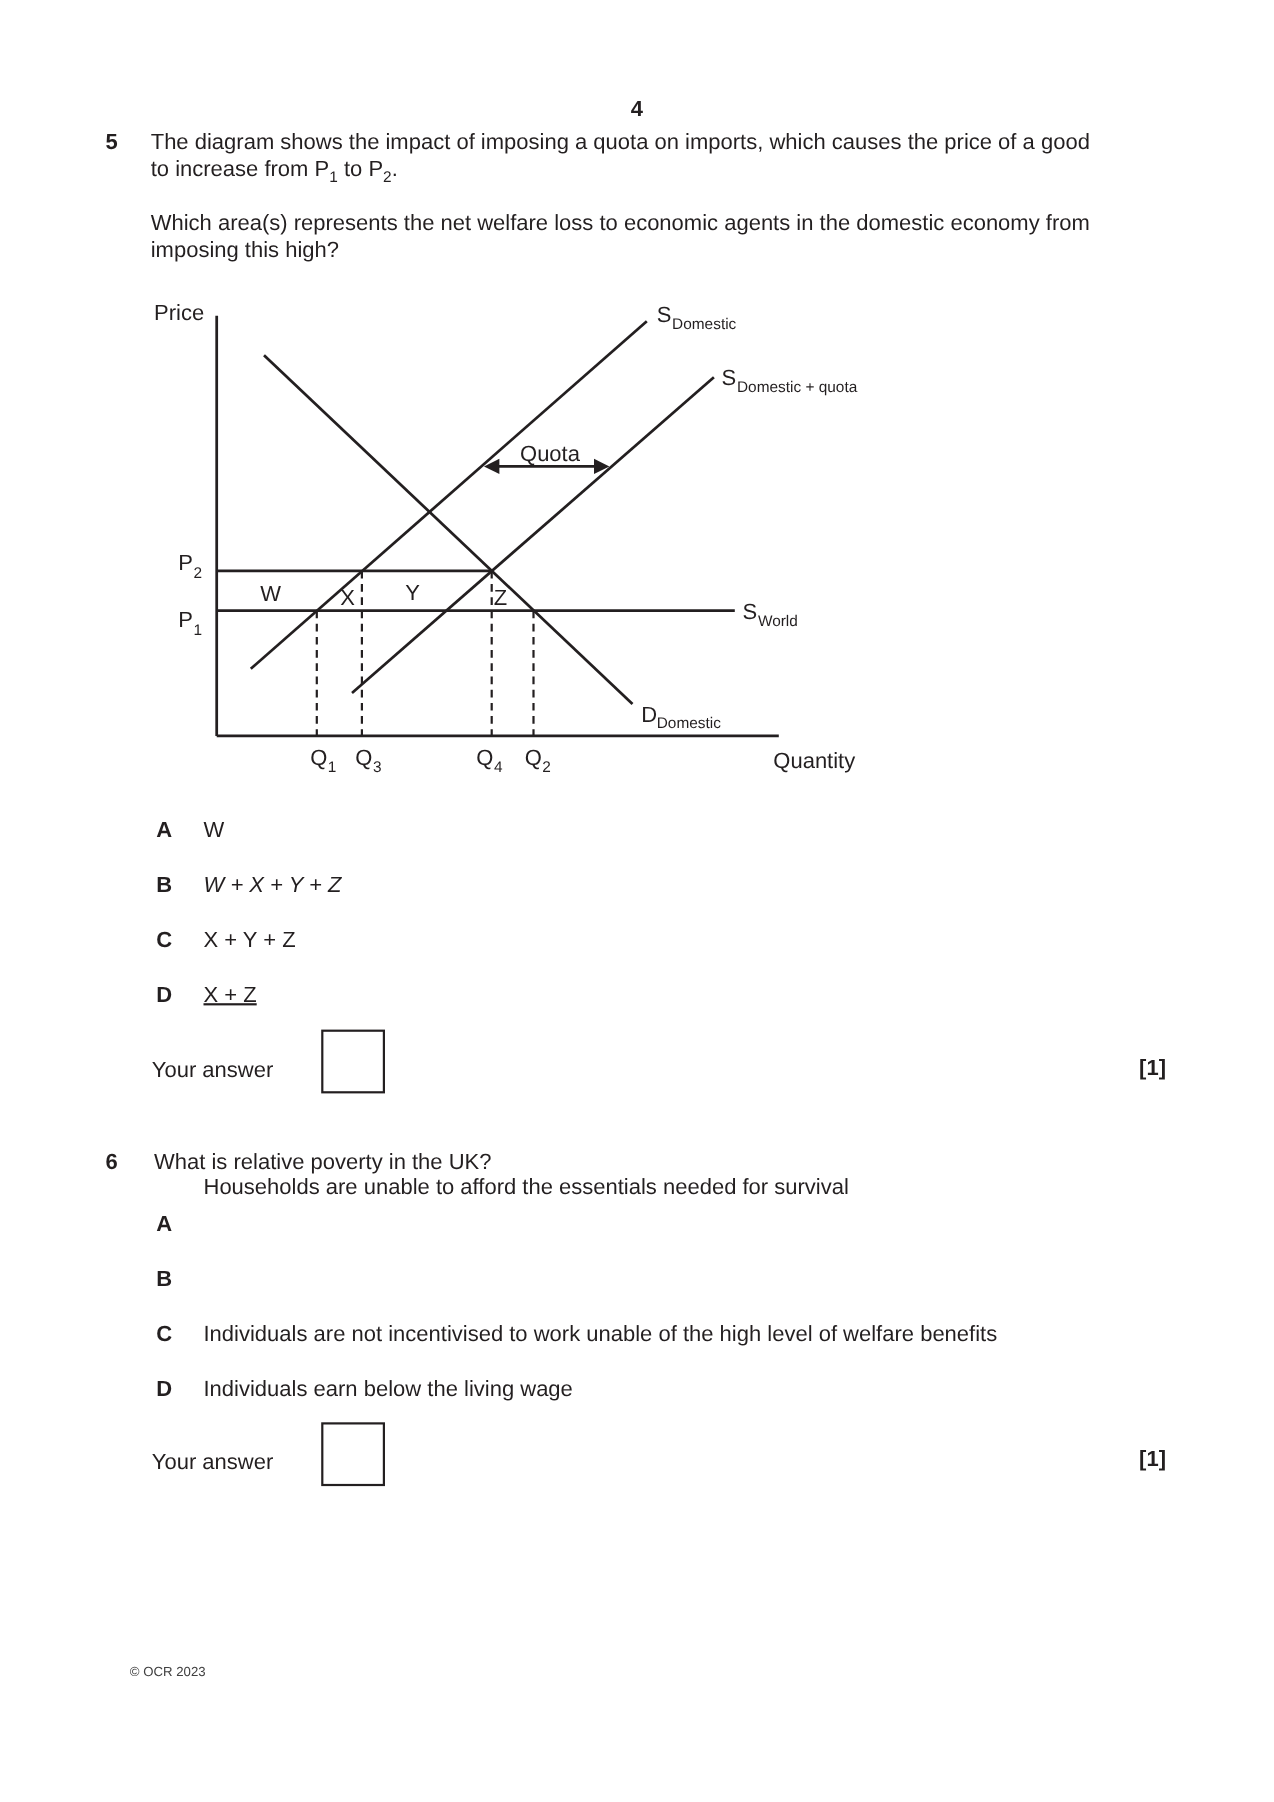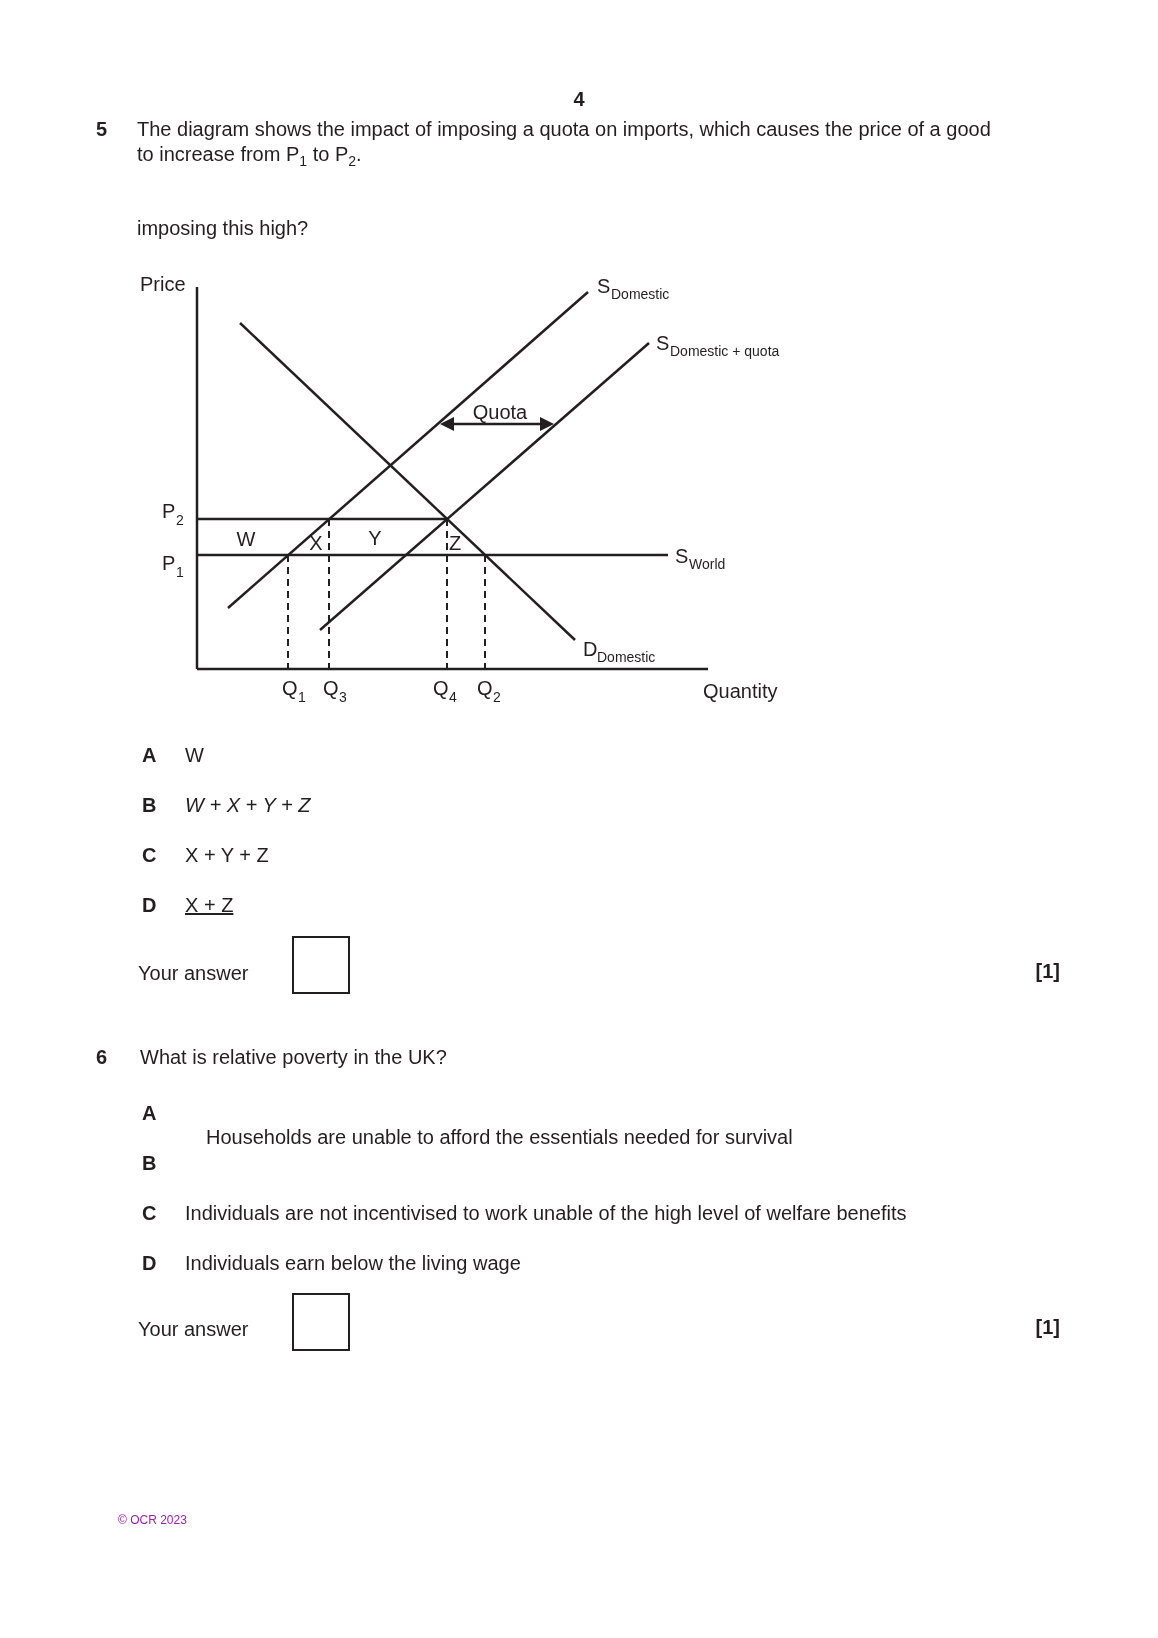--- a/index.html
+++ b/index.html
@@ -5,35 +5,36 @@
   html,body{margin:0;padding:0;background:#fff;}
   .page{position:relative;width:1158px;height:1638px;background:#ffffff;
         font-family:"Liberation Sans",sans-serif;color:#231f20;overflow:hidden;}
   .abs{position:absolute;}
   .t{font-size:20px;line-height:25px;white-space:nowrap;}
   .b{font-weight:bold;}
   .sub{font-size:14px;vertical-align:-5px;}
   .center{width:1158px;text-align:center;}
   .answer-box{width:54px;height:54px;border:2px solid #231f20;background:#fff;}
   .marks{width:70px;text-align:right;}
-  .footer{font-size:12px;color:#a21caf;}
+  .footer{font-size:12px;color:#404040;}
   svg text{fill:#231f20;}
   .svg-t20{font-size:20px;}
   .svg-t14{font-size:14px;}
 </style>
 </head>
 <body>
 
 <div class="page">
 
   <div class="abs t b center" style="top:87px;left:0;">4</div>
 
   <div class="abs t b" style="left:96px;top:117px;">5</div>
   <div class="abs t" style="left:137px;top:117px;">The diagram shows the impact of imposing a quota on imports, which causes the price of a good</div>
   <div class="abs t" style="left:137px;top:142px;"><span>to increase from P</span><span class="sub">1</span><span> to P</span><span class="sub">2</span><span>.</span></div>
+  <div class="abs t" style="left:137px;top:191px;">Which area(s) represents the net welfare loss to economic agents in the domestic economy from</div>
   <div class="abs t" style="left:137px;top:216px;">imposing this high?</div>
 
   <svg class="abs" style="left:125px;top:255px;" width="690" height="460" viewBox="0 0 690 460">
 
     <line x1="72" y1="32" x2="72" y2="414" stroke="#231f20" stroke-width="2.5"></line>
     <line x1="72" y1="414" x2="583" y2="414" stroke="#231f20" stroke-width="2.5"></line>
     <text x="15" y="36" class="svg-t20">Price</text>
     <text x="578" y="443" class="svg-t20">Quantity</text>
 
     <line x1="163" y1="300" x2="163" y2="414" stroke="#231f20" stroke-width="2" stroke-dasharray="7 5"></line>
@@ -82,21 +83,21 @@
   <div class="abs t" style="left:185px;top:893px;text-decoration:underline;">X + Z</div>
 
   <div class="abs t" style="left:138px;top:961px;">Your answer</div>
   <div class="abs answer-box" style="left:292px;top:936px;"></div>
   <div class="abs t b marks" style="left:990px;top:959px;">[1]</div>
 
   <div class="abs t b" style="left:96px;top:1045px;">6</div>
   <div class="abs t" style="left:140px;top:1045px;">What is relative poverty in the UK?</div>
 
   <div class="abs t b" style="left:142px;top:1101px;">A</div>
-  <div class="abs t" style="left:185px;top:1125px;margin-left:21px;">Households are unable to afford the essentials needed for survival</div>
+  <div class="abs t" style="left:185px;top:1067px;">Households are unable to afford the essentials needed for survival</div>
   <div class="abs t b" style="left:142px;top:1151px;">B</div>
   <div class="abs t b" style="left:142px;top:1201px;">C</div>
   <div class="abs t" style="left:185px;top:1201px;">Individuals are not incentivised to work unable of the high level of welfare benefits</div>
   <div class="abs t b" style="left:142px;top:1251px;">D</div>
   <div class="abs t" style="left:185px;top:1251px;">Individuals earn below the living wage</div>
 
   <div class="abs t" style="left:138px;top:1317px;">Your answer</div>
   <div class="abs answer-box" style="left:292px;top:1293px;"></div>
   <div class="abs t b marks" style="left:990px;top:1315px;">[1]</div>
 

